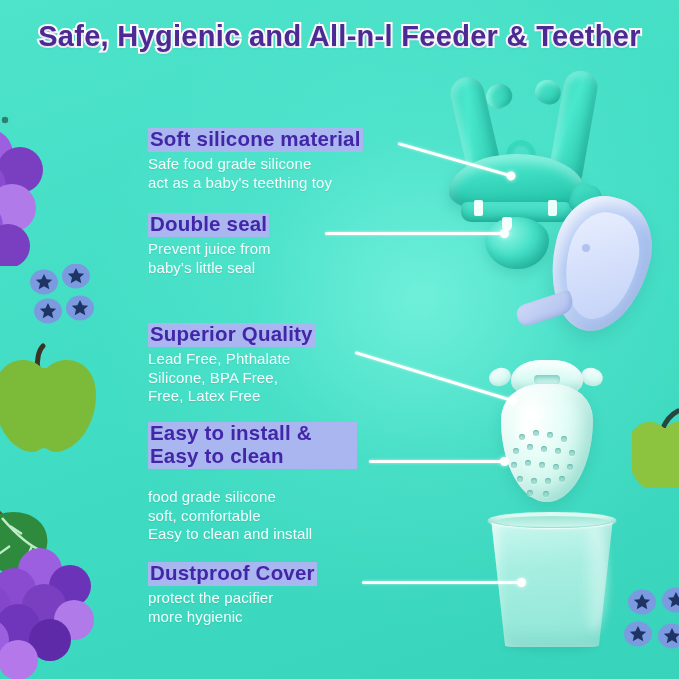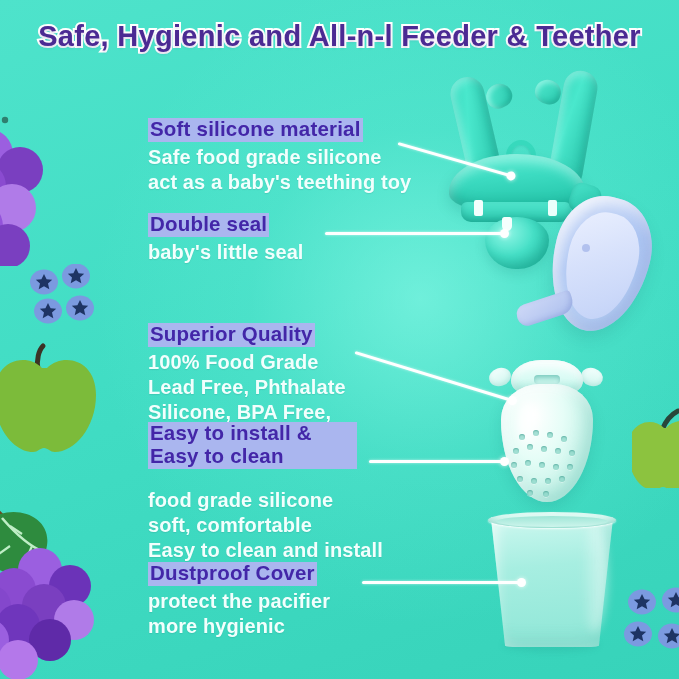--- a/index.html
+++ b/index.html
@@ -36,24 +36,23 @@
     font-size:20.5px;font-weight:bold;color:#4326a8;
     background:#aab6ef;
     line-height:1.12;
     padding:0 2px 1px 2px;
     letter-spacing:0.2px;
     white-space:nowrap;
   }
   .f-head.two-line{white-space:normal;max-width:205px;}
   .f-body{
     margin-top:3px;
-    font-size:20px;color:#f2fffd;line-height:1.24;
+    font-size:15px;color:#f2fffd;line-height:1.24;
     letter-spacing:0.1px;
     text-shadow:0 1px 1px rgba(40,130,120,0.20);
-    font-weight:bold;
   }
   .f-body div{white-space:nowrap;}
 
   
   .leader{position:absolute;height:3px;background:#ffffff;border-radius:2px;transform-origin:0 50%;box-shadow:0 0 3px rgba(255,255,255,0.6);}
   .leader .dot{position:absolute;right:-4px;top:50%;width:9px;height:9px;margin-top:-4.5px;background:#fff;border-radius:50%;box-shadow:0 0 4px rgba(255,255,255,0.8);}
 
   
   .product{position:absolute;}
 
@@ -253,39 +252,39 @@
   <div class="leader" style="left:369px;top:460px;width:136px;">
     <span class="dot"></span>
   </div>
 
   <div class="leader" style="left:362px;top:581px;width:160px;">
     <span class="dot"></span>
   </div>
 
   <div id="title">Safe,  Hygienic and All-n-l Feeder &amp; Teether</div>
 
-  <div class="feature" style="top:118px;">
+  <div class="feature" style="top:128px;">
     <span class="f-head">Soft silicone material</span>
     <div class="f-body">
       <div>Safe food grade silicone</div>
       <div>act as a baby's teething toy</div>
     </div>
   </div>
 
   <div class="feature" style="top:213px;">
     <span class="f-head">Double seal</span>
     <div class="f-body">
+      <div>Prevent juice from</div>
       <div>baby's little seal</div>
     </div>
   </div>
 
   <div class="feature" style="top:323px;">
     <span class="f-head">Superior Quality</span>
     <div class="f-body">
-      <div>100% Food Grade</div>
       <div>Lead Free, Phthalate</div>
       <div>Silicone, BPA Free,</div>
       <div>Free, Latex Free</div>
     </div>
   </div>
 
   <div class="feature" style="top:422px;">
     <span class="f-head two-line">Easy to install &amp; Easy to clean</span>
     <div class="f-body" style="margin-top:19px;">
       <div>food grade silicone</div>

